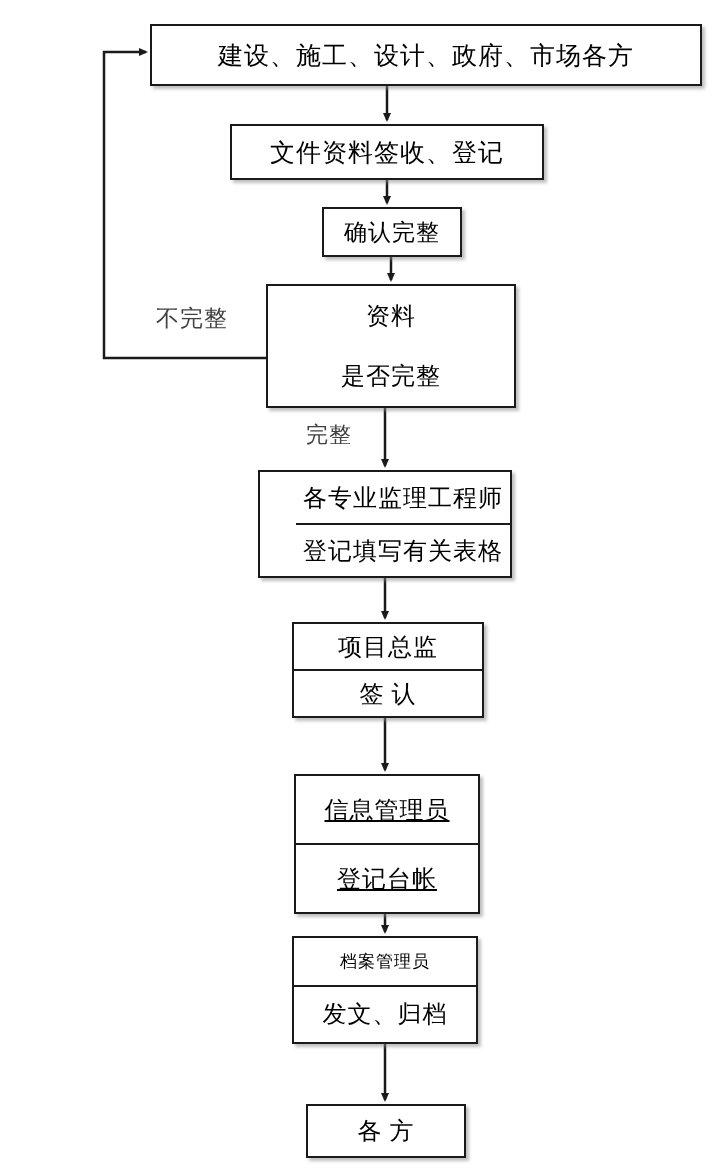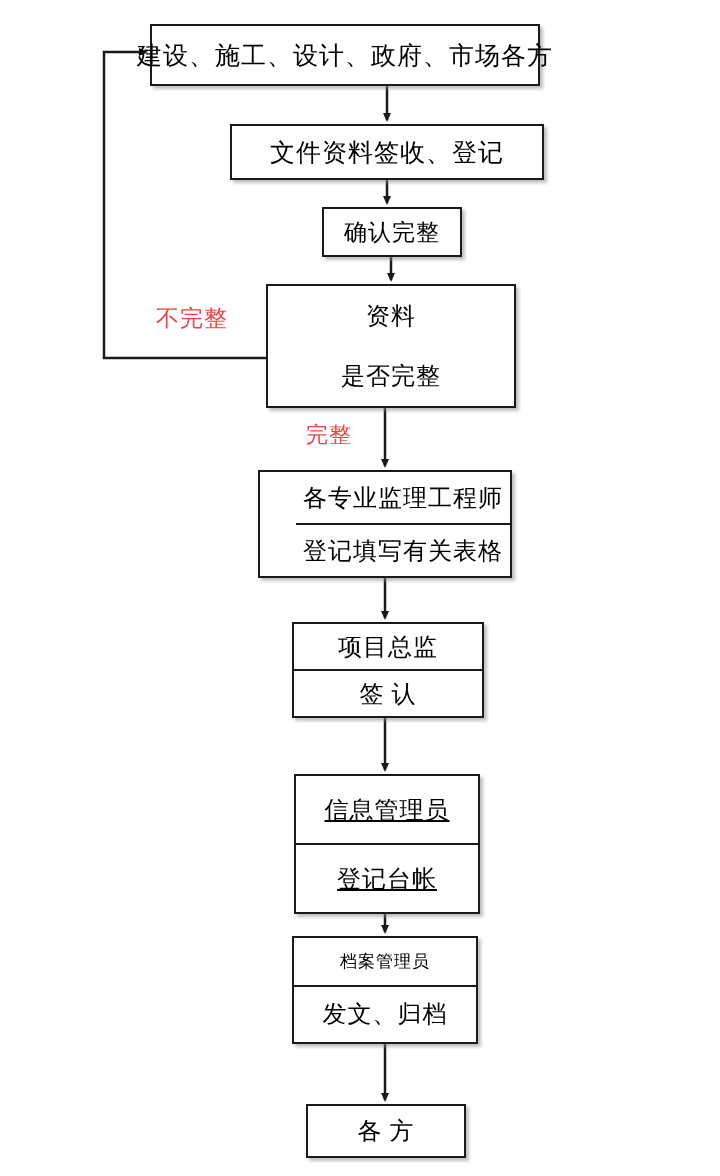--- a/index.html
+++ b/index.html
@@ -35,21 +35,21 @@
     text-align: center;
     color: #000000;
     letter-spacing: 1px;
     white-space: nowrap;
   }
   .node .row.divided {
     border-top: 2px solid #1a1a1a;
   }
   .label {
     position: absolute;
-    color: #ef4444;
+    color: #404040;
     white-space: nowrap;
     letter-spacing: 1px;
   }
   svg.lines {
     position: absolute;
     left: 0;
     top: 0;
     width: 720px;
     height: 1176px;
     pointer-events: none;
@@ -72,21 +72,21 @@
       <line x1="391" y1="257" x2="391" y2="280" marker-end="url(#arrow)"></line>
       <line x1="385" y1="408" x2="385" y2="466" marker-end="url(#arrow)"></line>
       <line x1="385" y1="578" x2="385" y2="618" marker-end="url(#arrow)"></line>
       <line x1="385" y1="718" x2="385" y2="770" marker-end="url(#arrow)"></line>
       <line x1="385" y1="882" x2="385" y2="932" marker-end="url(#arrow)"></line>
       <line x1="385" y1="1044" x2="385" y2="1100" marker-end="url(#arrow)"></line>
       <polyline points="266,358 104,358 104,52 146,52" marker-end="url(#arrow)"></polyline>
     </g>
   </svg>
 
-  <div class="node" style="left:150px;top:24px;width:390px;height:62px;">
+  <div class="node" style="left:150px;top:24px;width:552px;height:62px;">
     <div class="row" style="font-size:25px;">建设、施工、设计、政府、市场各方</div>
   </div>
 
   <div class="node" style="left:230px;top:124px;width:314px;height:56px;">
     <div class="row" style="font-size:25px;">文件资料签收、登记</div>
   </div>
 
   <div class="node" style="left:322px;top:207px;width:140px;height:50px;">
     <div class="row" style="font-size:23px;">确认完整</div>
   </div>

